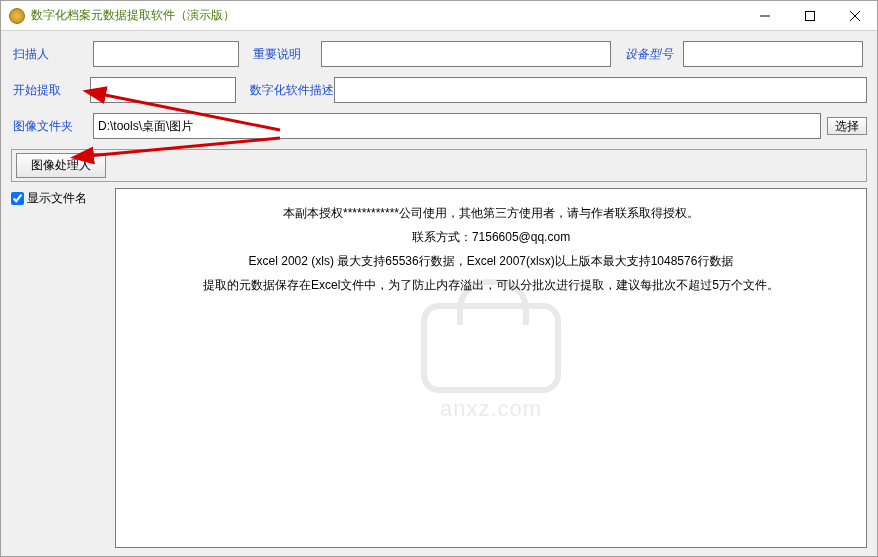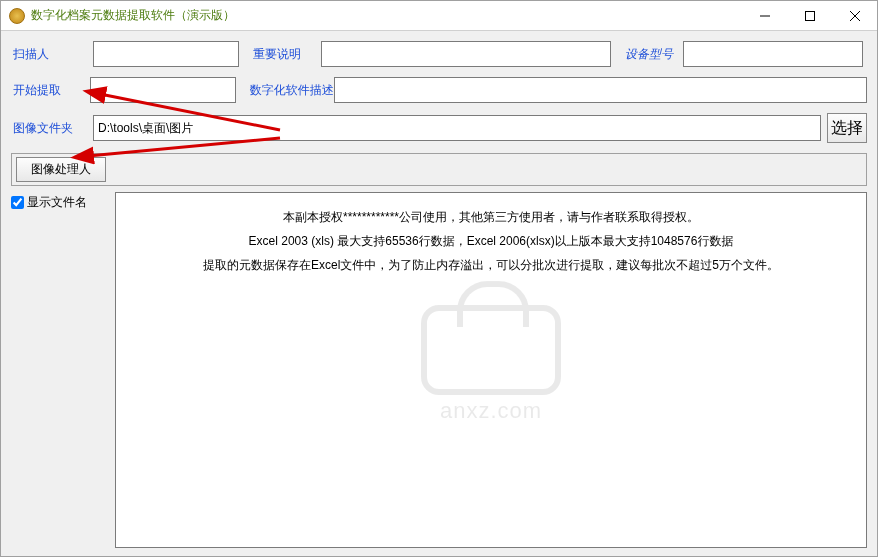--- a/index.html
+++ b/index.html
@@ -84,26 +84,26 @@
 .input-scan { width: 146px; }
 .label-mfr { width: 70px; margin-left: 12px; }
 .input-mfr { width: 290px; }
 .label-model { width: 60px; margin-left: 12px; font-style: italic; }
 .input-model { width: 180px; }
 .input-proc { width: 146px; }
 .label-desc { width: 90px; margin-left: 12px; }
 .input-desc { width: 556px; }
 .input-folder { flex: 1; margin-right: 6px; }
 .btn {
-  height: 30px;
+  height: 18px;
   padding: 0 10px;
   border: 1px solid #888;
   background: linear-gradient(#fdfdfd, #e8e8e8);
   cursor: pointer;
-  font-size: 16px;
+  font-size: 12px;
   font-family: inherit;
 }
 .btn-choose { width: 40px; padding: 0; }
 .toolbar {
   border: 1px solid #a0a0a0;
   background: #f0f0f0;
   padding: 3px 4px;
   margin-bottom: 6px;
 }
 .btn-extract {
@@ -246,21 +246,22 @@
           <input type="checkbox" checked="" style="">
           <span>显示文件名</span>
         </label>
       </div>
       <div class="info-panel">
         <div class="watermark">
           <div class="wm-shape"></div>
           <div class="wm-text">anxz.com</div>
         </div>
         <p>本副本授权************公司使用，其他第三方使用者，请与作者联系取得授权。</p>
-        <p>Excel 2003 (xls) 最大支持65536行数据，Excel 2006(xlsx)以上版本最大支持1048576行数据</p>
+        <p>联系方式：7156605@qq.com</p>
+        <p>Excel 2002 (xls) 最大支持65536行数据，Excel 2007(xlsx)以上版本最大支持1048576行数据</p>
         <p>提取的元数据保存在Excel文件中，为了防止内存溢出，可以分批次进行提取，建议每批次不超过5万个文件。</p>
       </div>
     </div>
 
   </div>
 </div>
 
 <svg class="arrow" style="left:70px; top:120px;" width="220" height="50">
   <defs>
       <marker id="ah1" markerWidth="10" markerHeight="10" refX="2" refY="3" orient="auto">

